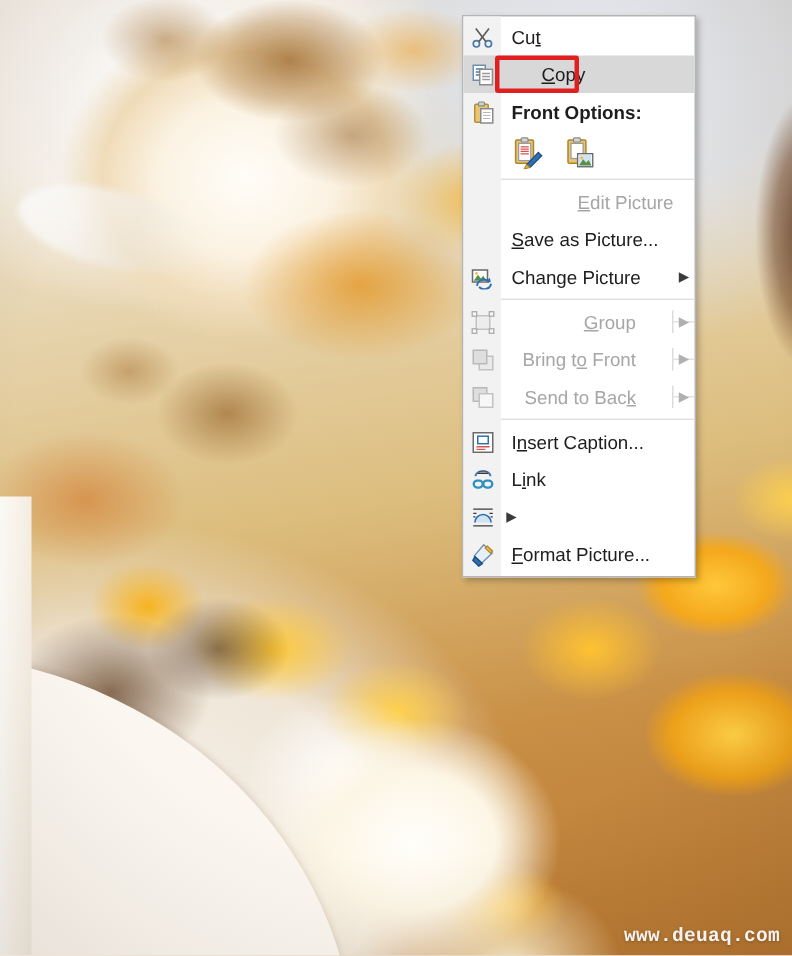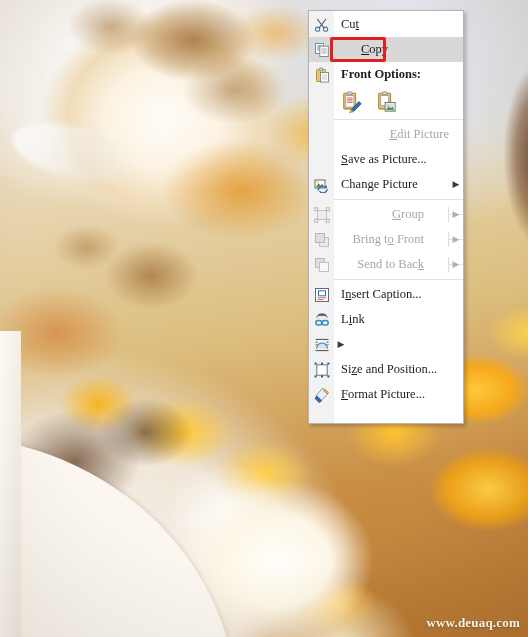--- a/index.html
+++ b/index.html
@@ -144,41 +144,41 @@
   .l-vig {
     background:
       radial-gradient(ellipse 78% 72% at 50% 46%, rgba(0,0,0,0) 55%, rgba(60,35,12,0.14) 100%);
   }
 
   
   .watermark {
     position: absolute;
     right: 8px;
     bottom: 6px;
-    font-family: Liberation Serif, serif;
+    font-family: Liberation Mono, monospace;
     font-size: 13px;
     font-weight: 700;
     letter-spacing: 0.2px;
     color: rgba(255,255,255,0.92);
     text-shadow: 0 1px 2px rgba(90,60,30,0.55);
     user-select: none;
     text-align: center;
   }
 
   
   .ctx-menu {
     position: absolute;
     left: 308px;
     top: 10px;
     width: 156px;
     background: #ffffff;
     border: 1px solid #b5b5b5;
     box-shadow: 2px 2px 4px rgba(0,0,0,0.24);
-    font-family: Liberation Serif, serif;
-    padding: 1px 0 16px 0;
+    font-family: Liberation Sans, sans-serif;
+    padding: 1px 0 2px 0;
     box-sizing: border-box;
   }
   .ctx-gutter {
     position: absolute;
     left: 0;
     top: 0;
     bottom: 0;
     width: 25px;
     background: #f2f2f2;
     pointer-events: none;
@@ -418,29 +418,20 @@
         <span class="mi-ico">
           <svg width="16" height="16" viewBox="0 0 16 16">
             <use href="#ic-wrap-text"></use>
           </svg>
         </span>
         <span class="arrow">▶</span>
       </div>
       <div class="mi">
         <span class="mi-ico">
           <svg width="16" height="16" viewBox="0 0 16 16">
-            <use href="#ic-size-position"></use>
-          </svg>
-        </span>
-        <span class="mi-lbl">Si<u>z</u>e and Position...</span>
-        <span class="arrow"></span>
-      </div>
-      <div class="mi">
-        <span class="mi-ico">
-          <svg width="16" height="16" viewBox="0 0 16 16">
             <use href="#ic-format-picture"></use>
           </svg>
         </span>
         <span class="mi-lbl"><u>F</u>ormat Picture...</span>
         <span class="arrow"></span>
       </div>
     </div>
 
 </div>
 

